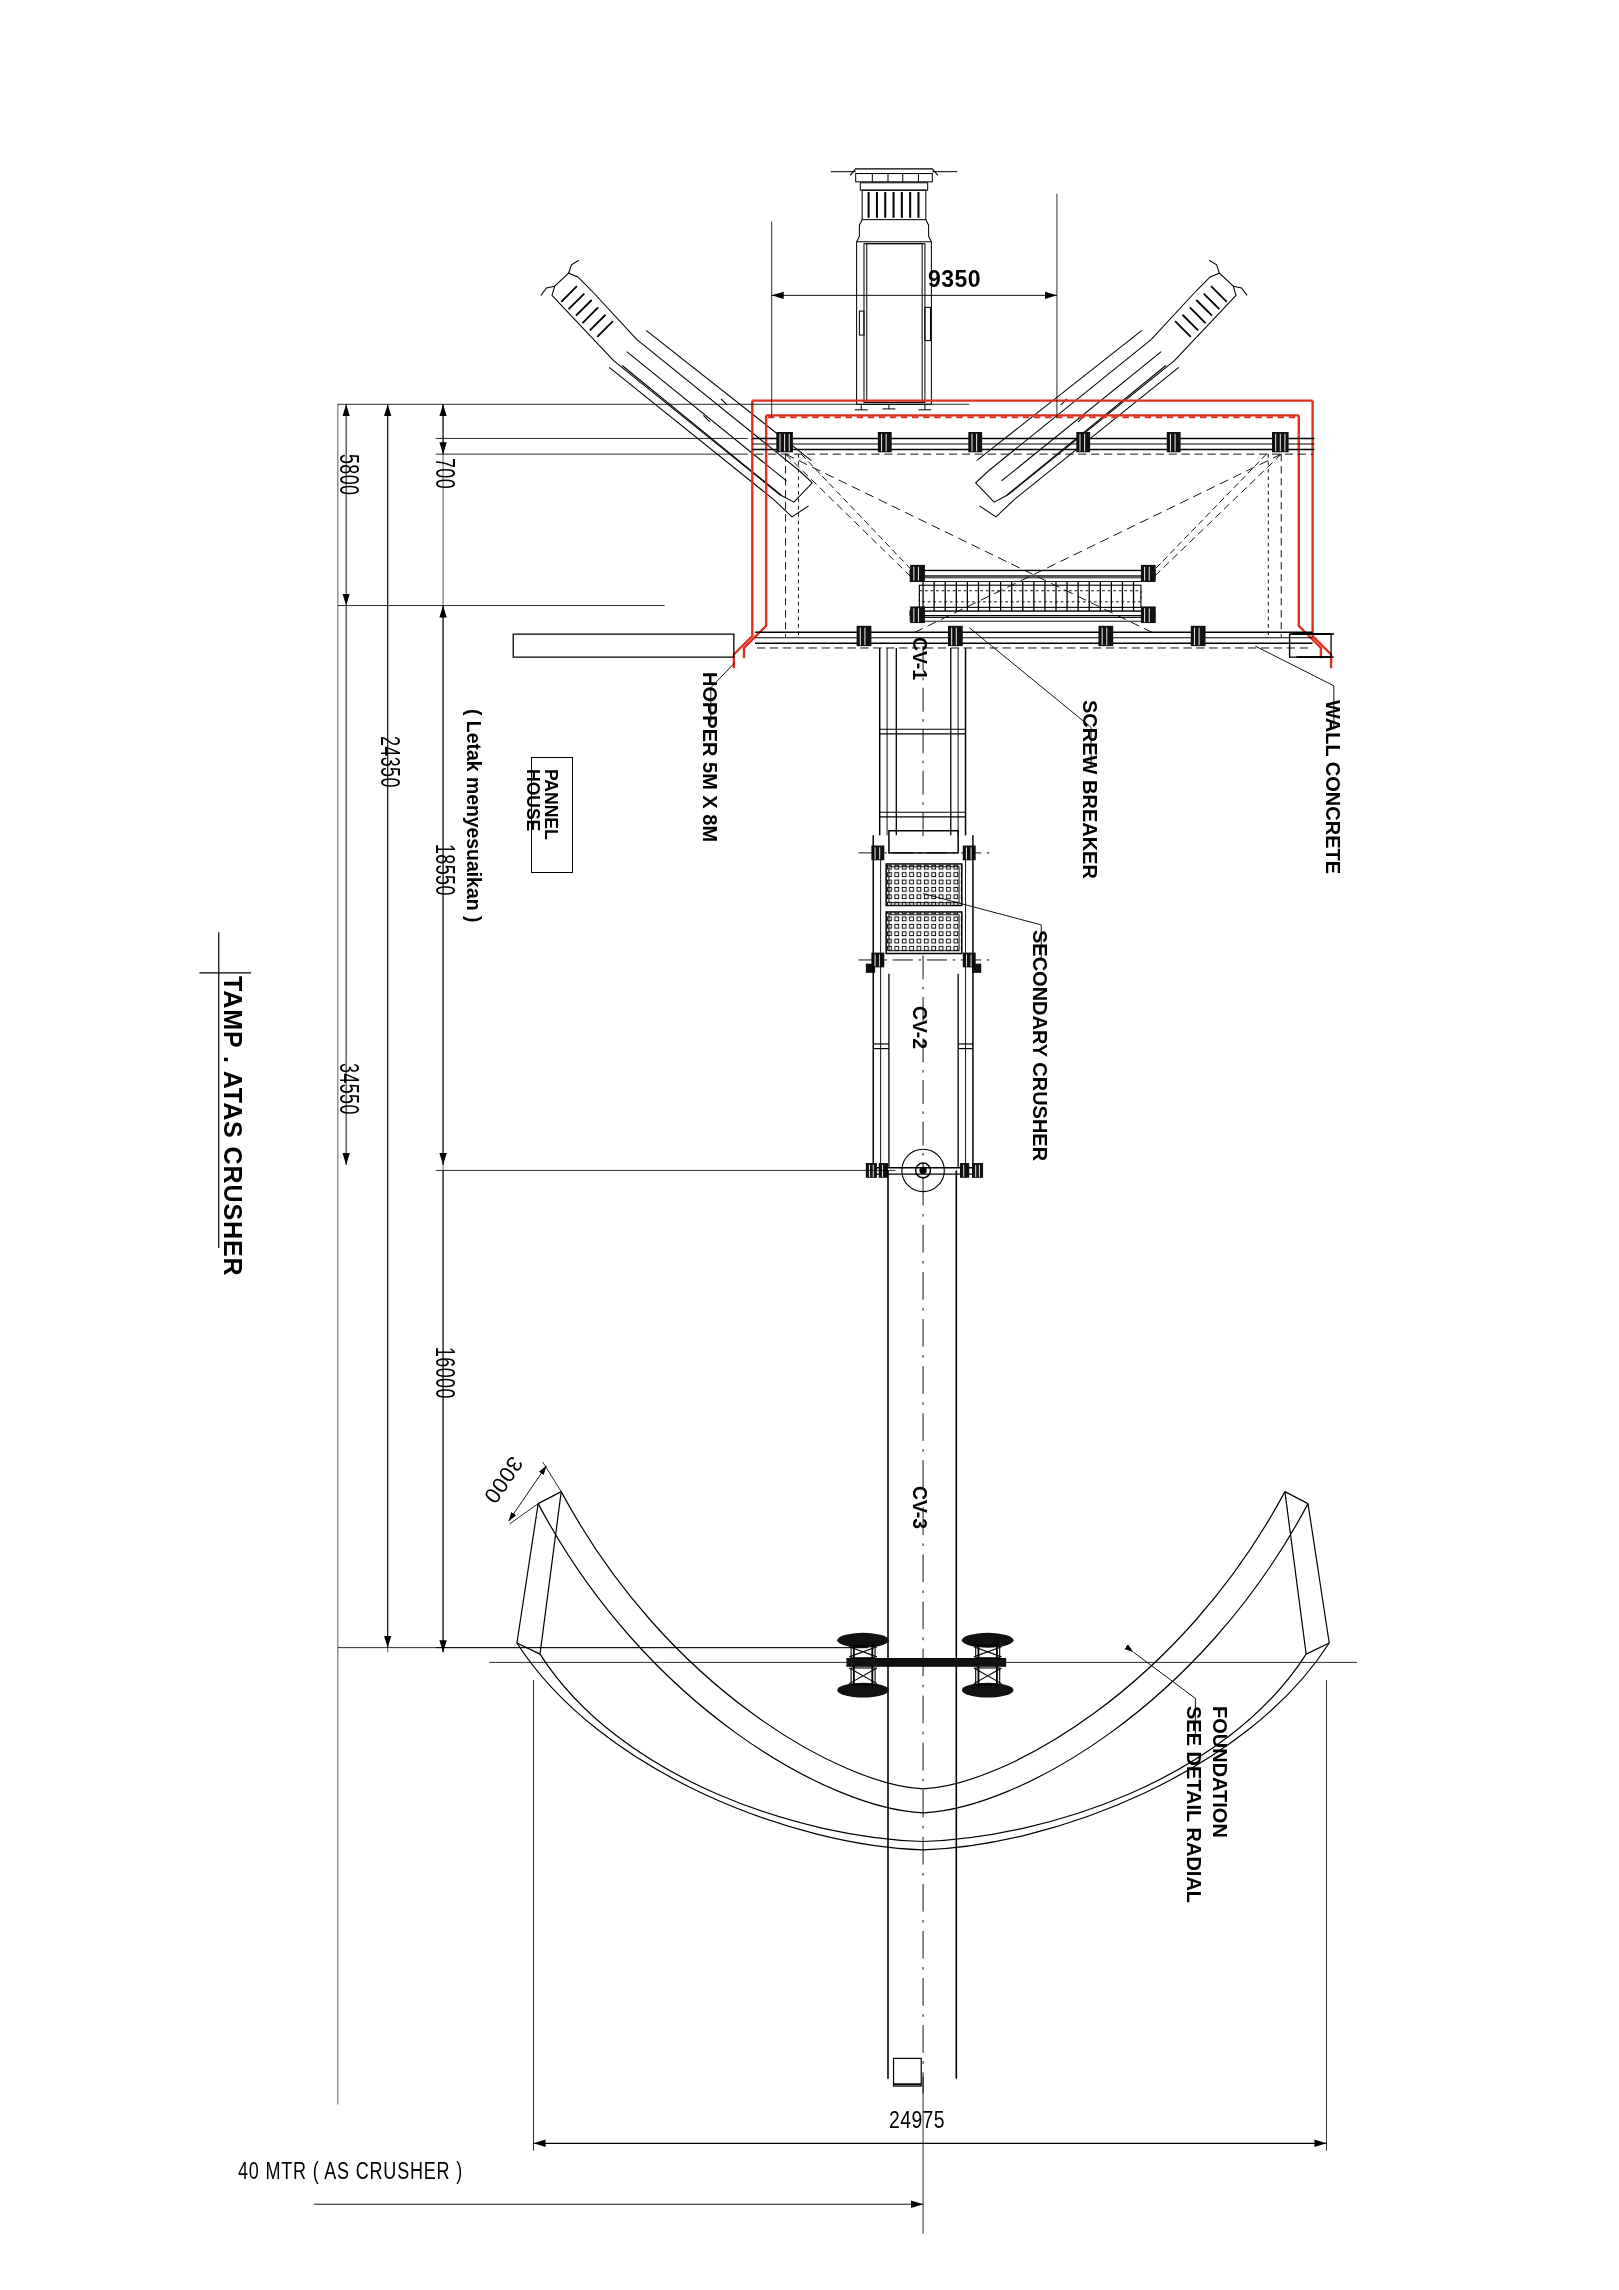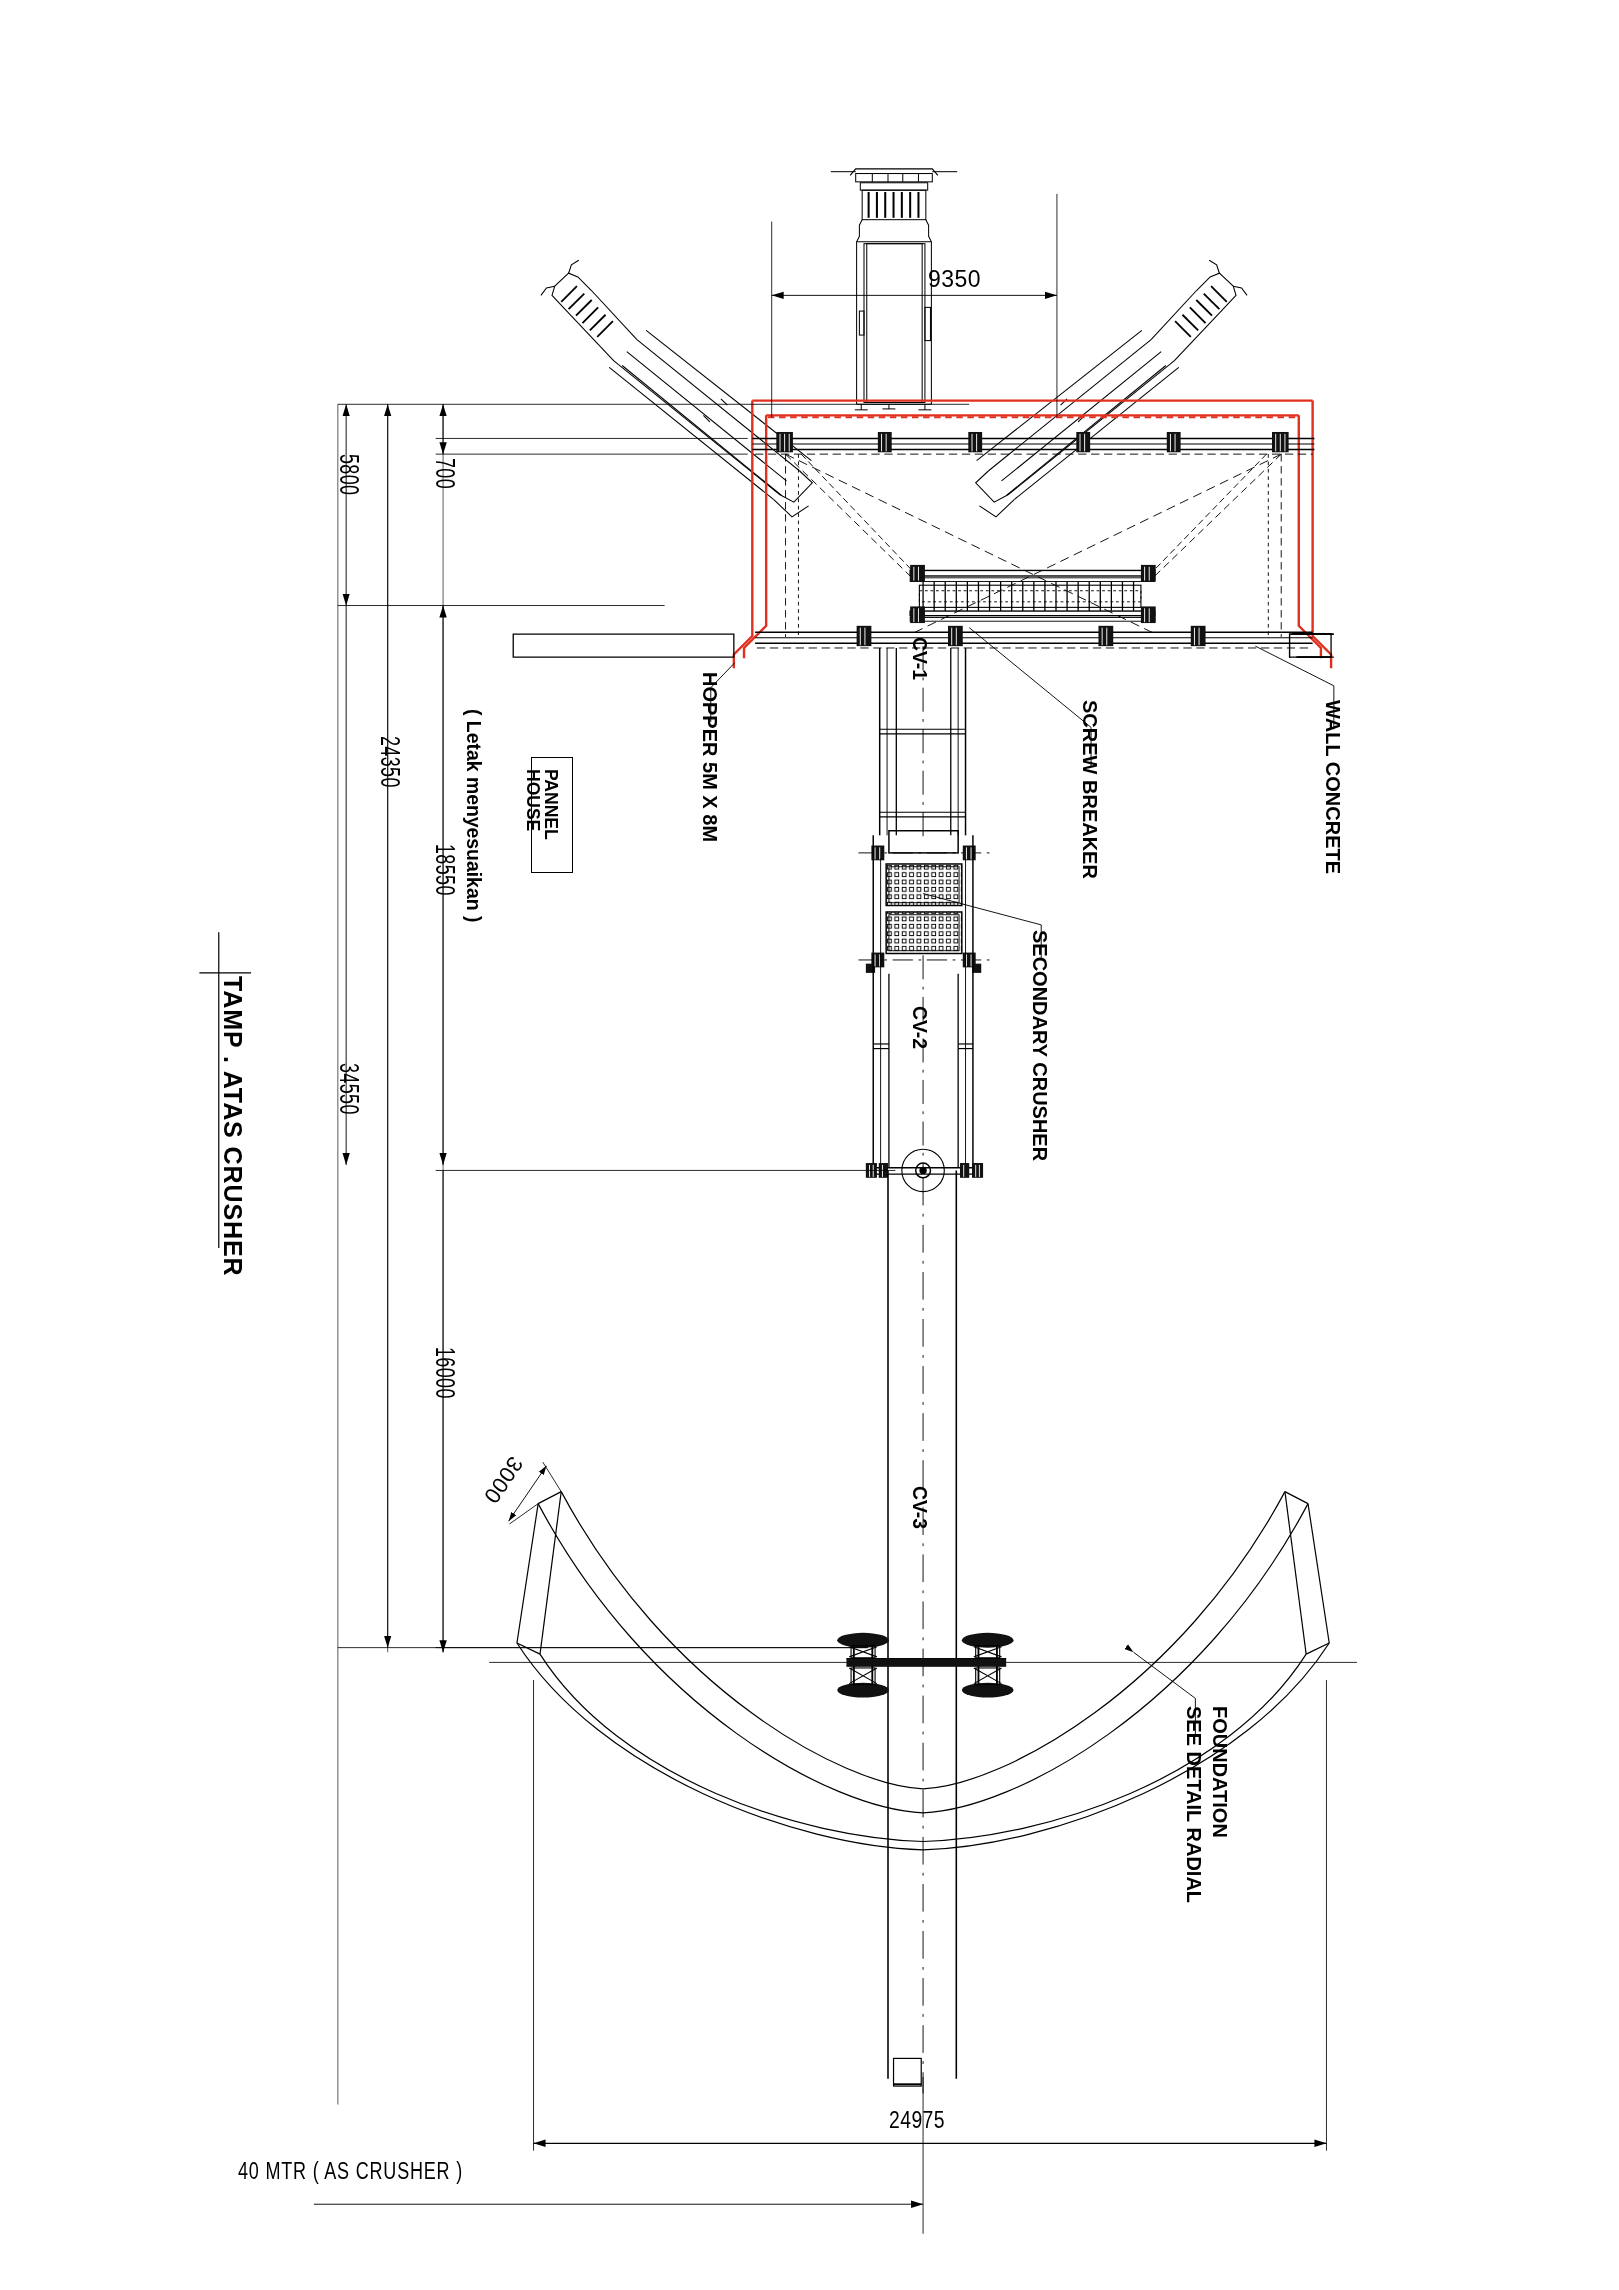--- a/index.html
+++ b/index.html
@@ -34,21 +34,21 @@
   .rot90{ transform:rotate(90deg); }
   .dim{
     position:absolute;
     white-space:pre;
     font-family:"Liberation Sans", sans-serif;
     font-weight:normal;
     color:#000;
     transform-origin:0 0;
     letter-spacing:0.5px;
   }
-  .dim.rot90{ transform:rotate(90deg); }
+  .dim.rot90{ transform:rotate(90deg);font-weight:bold; }
   .dimnarrow{ transform:rotate(90deg) scale(0.78,1.18); }
   .titletxt{
     position:absolute;
     white-space:pre;
     font-family:"Liberation Sans", sans-serif;
     font-weight:bold;
     font-size:25px;
     letter-spacing:0.9px;
     transform-origin:0 0;
     transform:rotate(90deg);

